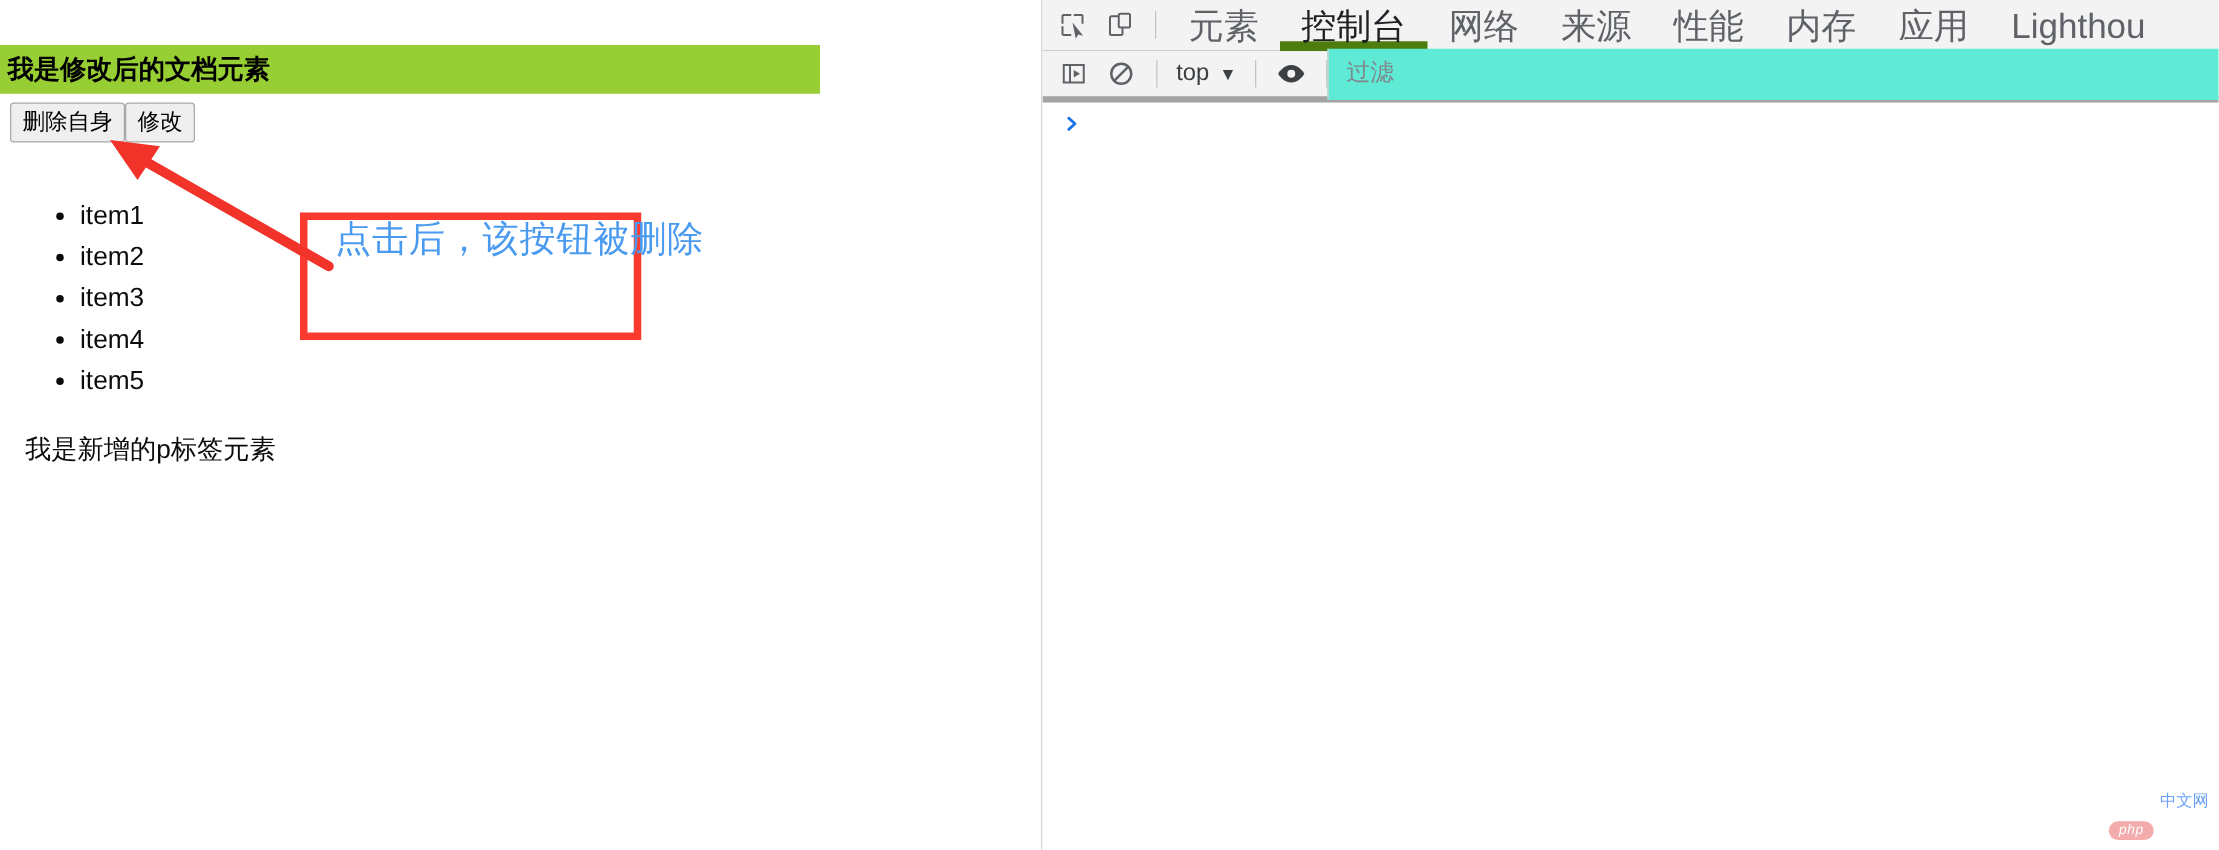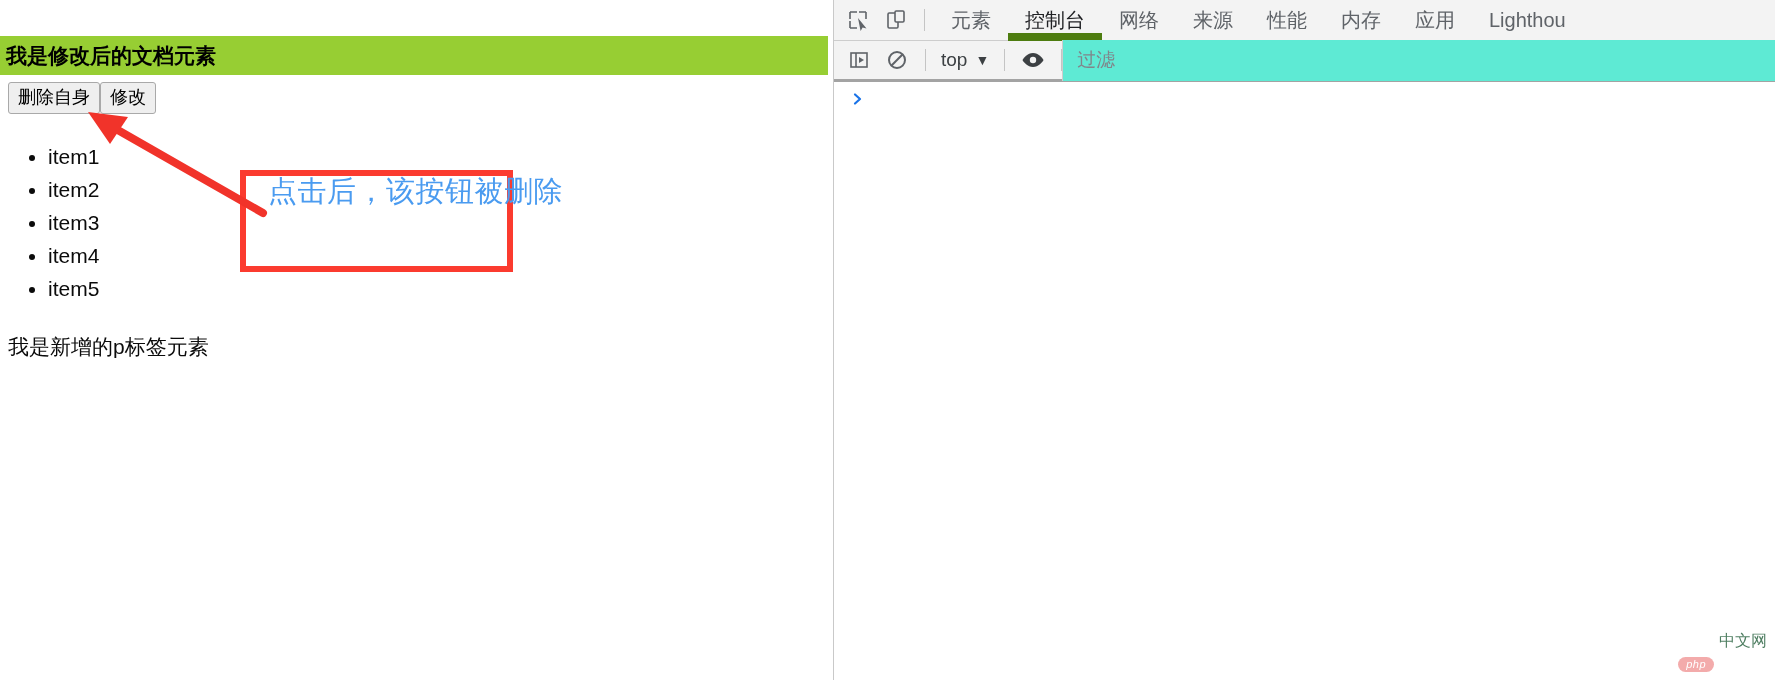--- a/index.html
+++ b/index.html
@@ -22,21 +22,21 @@
     width: 833px;
     height: 680px;
     background: #ffffff;
     overflow: hidden;
   }
 
   #doc-heading {
     position: absolute;
     left: 0;
     top: 19px;
-    width: 828px;
+    width: 656px;
     height: 39px;
     line-height: 39px;
     background: #97ce33;
     color: #000000;
     font-size: 21px;
     padding-left: 6px;
     box-sizing: border-box;
     white-space: nowrap;
   }
 
@@ -55,35 +55,35 @@
     border-radius: 3px;
     padding: 4px 9px 5px 9px;
     line-height: 1.15;
     cursor: default;
   }
 
   #item-list {
     position: absolute;
     left: 8px;
     top: 140px;
-    margin: 0;
+    margin: 16px;
     padding-left: 40px;
     list-style: disc;
   }
   #item-list li {
     font-size: 21px;
     line-height: 33px;
     color: #0b0b0b;
   }
 
   #new-paragraph {
     position: absolute;
     left: 8px;
     top: 333px;
-    margin: 0;
+    margin: 12px;
     font-size: 21px;
     color: #0b0b0b;
     white-space: nowrap;
   }
 
   
   #annot-box {
     position: absolute;
     left: 240px;
     top: 170px;
@@ -156,37 +156,37 @@
     width: 1px;
     height: 22px;
     background: #c4c4c4;
     margin: 0 9px;
     flex: none;
   }
   .dt-tab {
     height: 41px;
     line-height: 41px;
     padding: 0 17px;
-    font-size: 20px;
+    font-size: 28px;
     color: #5f6368;
     white-space: nowrap;
     cursor: default;
     box-sizing: border-box;
   }
   .dt-tab.active {
     color: #202124;
     border-bottom: 8px solid #4d7c0f;
   }
 
   
   #console-toolbar {
     position: relative;
     height: 41px;
     background: #f3f3f3;
-    border-bottom: 3px solid #a3a3a3;
+    border-bottom: 5px solid #a3a3a3;
     display: flex;
     align-items: center;
     padding-left: 6px;
     box-sizing: border-box;
   }
   #context-select {
     font-size: 19px;
     color: #3c4043;
     display: flex;
     align-items: center;
@@ -254,22 +254,22 @@
     background: #f08f8f;
     color: #ffffff;
     font-size: 11px;
     font-style: italic;
     border-radius: 9px;
     padding: 1px 8px 2px 8px;
     letter-spacing: 0.5px;
     margin-top: 47px;
   }
   #watermark-label {
-    color: #14532d;
-    font-size: 16px;
+    color: #3b82f6;
+    font-size: 13px;
   }
 </style>
 </head>
 <body>
 
 <div id="page-pane">
 
   <h2 id="doc-heading">我是修改后的文档元素</h2>
 
   <div id="button-row">

